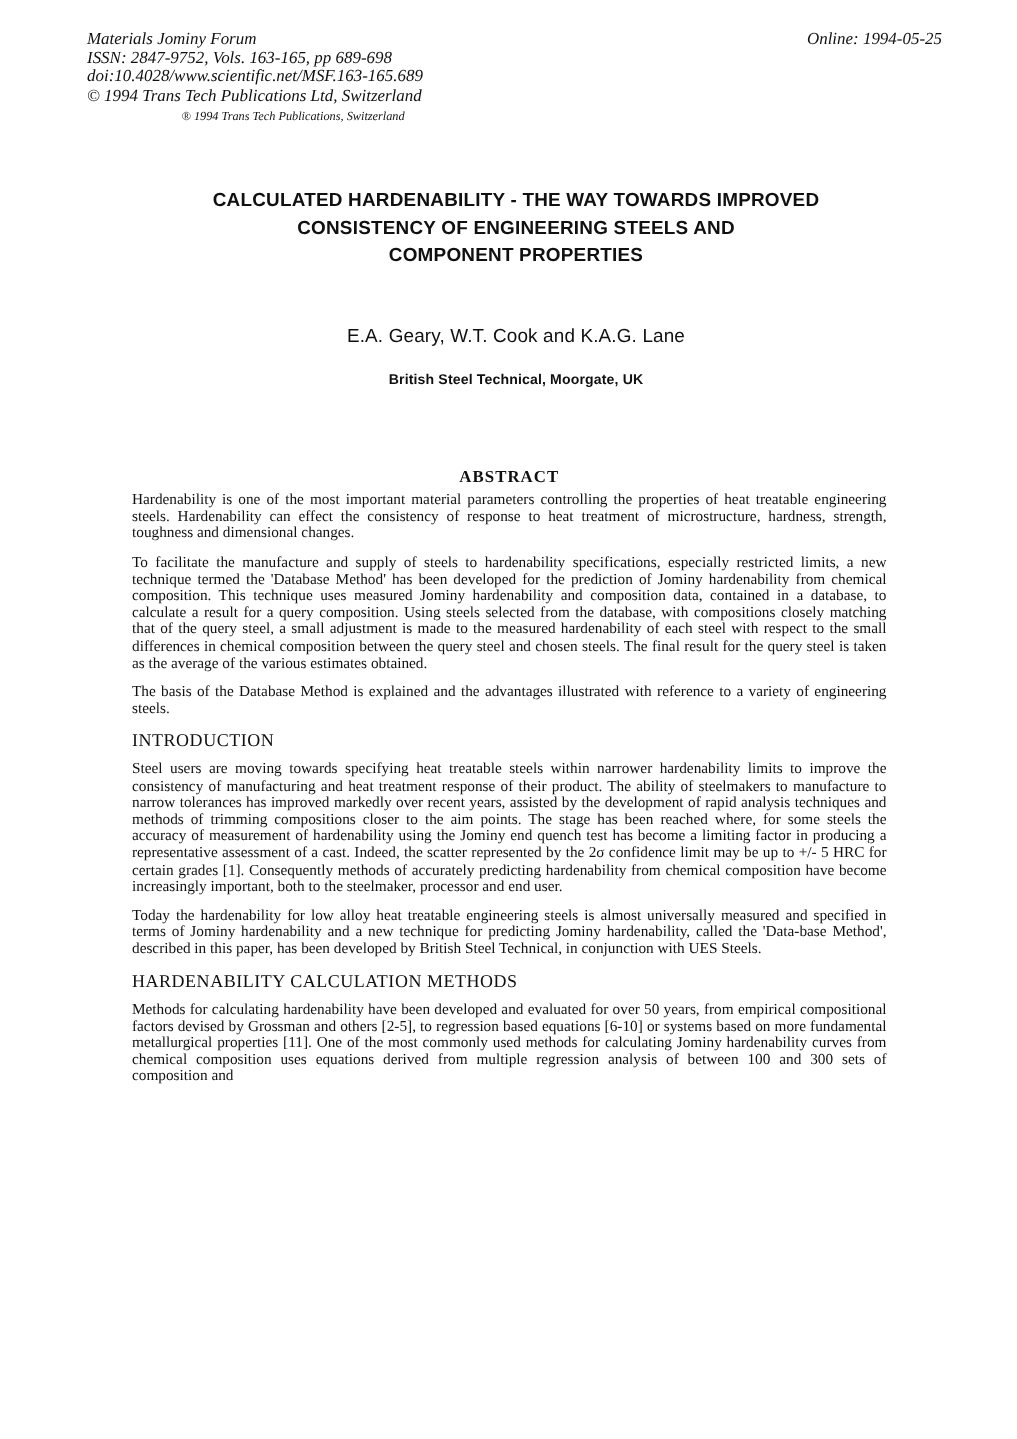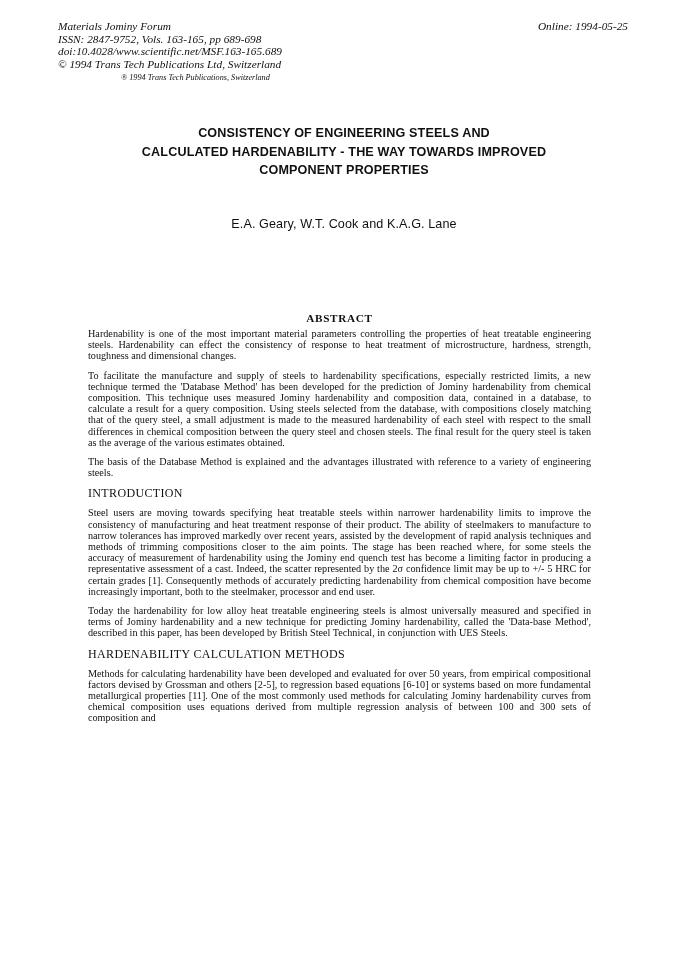--- a/index.html
+++ b/index.html
@@ -141,25 +141,26 @@
       <span class="ml-line">ISSN: 2847-9752, Vols. 163-165, pp 689-698</span>
       <span class="ml-line">doi:10.4028/www.scientific.net/MSF.163-165.689</span>
       <span class="ml-line">© 1994 Trans Tech Publications Ltd, Switzerland</span>
     </div>
     <div class="masthead-right">Online: 1994-05-25</div>
     <div class="masthead-tt">® 1994 Trans Tech Publications, Switzerland</div>
   </div>
 
   <div class="titleblock">
     <h1 class="doc-title">
+      <span class="tline">CALCULATED HARDENABILITY - THE WAY TOWARDS IMPROVED</span>
       <span class="tline">CONSISTENCY OF ENGINEERING STEELS AND</span>
-      <span class="tline">CALCULATED HARDENABILITY - THE WAY TOWARDS IMPROVED</span>
       <span class="tline">COMPONENT PROPERTIES</span>
     </h1>
     <p class="authors">E.A. Geary, W.T. Cook and K.A.G. Lane</p>
+    <p class="affiliation">British Steel Technical, Moorgate, UK</p>
   </div>
 
   <div class="body-col">
 
     <h2 class="abstract-head">ABSTRACT</h2>
 
     <p class="para">Hardenability is one of the most important material parameters controlling the properties of heat treatable engineering steels. Hardenability can effect the consistency of response to heat treatment of microstructure, hardness, strength, toughness and dimensional changes.</p>
     <p class="para">To facilitate the manufacture and supply of steels to hardenability specifications, especially restricted limits, a new technique termed the 'Database Method' has been developed for the prediction of Jominy hardenability from chemical composition.  This technique uses measured Jominy hardenability and composition data, contained in a database, to calculate a result for a query composition.  Using steels selected from the database, with compositions closely matching that of the query steel, a small adjustment is made to the measured hardenability of each steel with respect to the small differences in chemical composition between the query steel and chosen steels.  The final result for the query steel is taken as the average of the various estimates obtained.</p>
     <p class="para tight">The basis of the Database Method is explained and the advantages illustrated with reference to a variety of engineering steels.</p>
 

